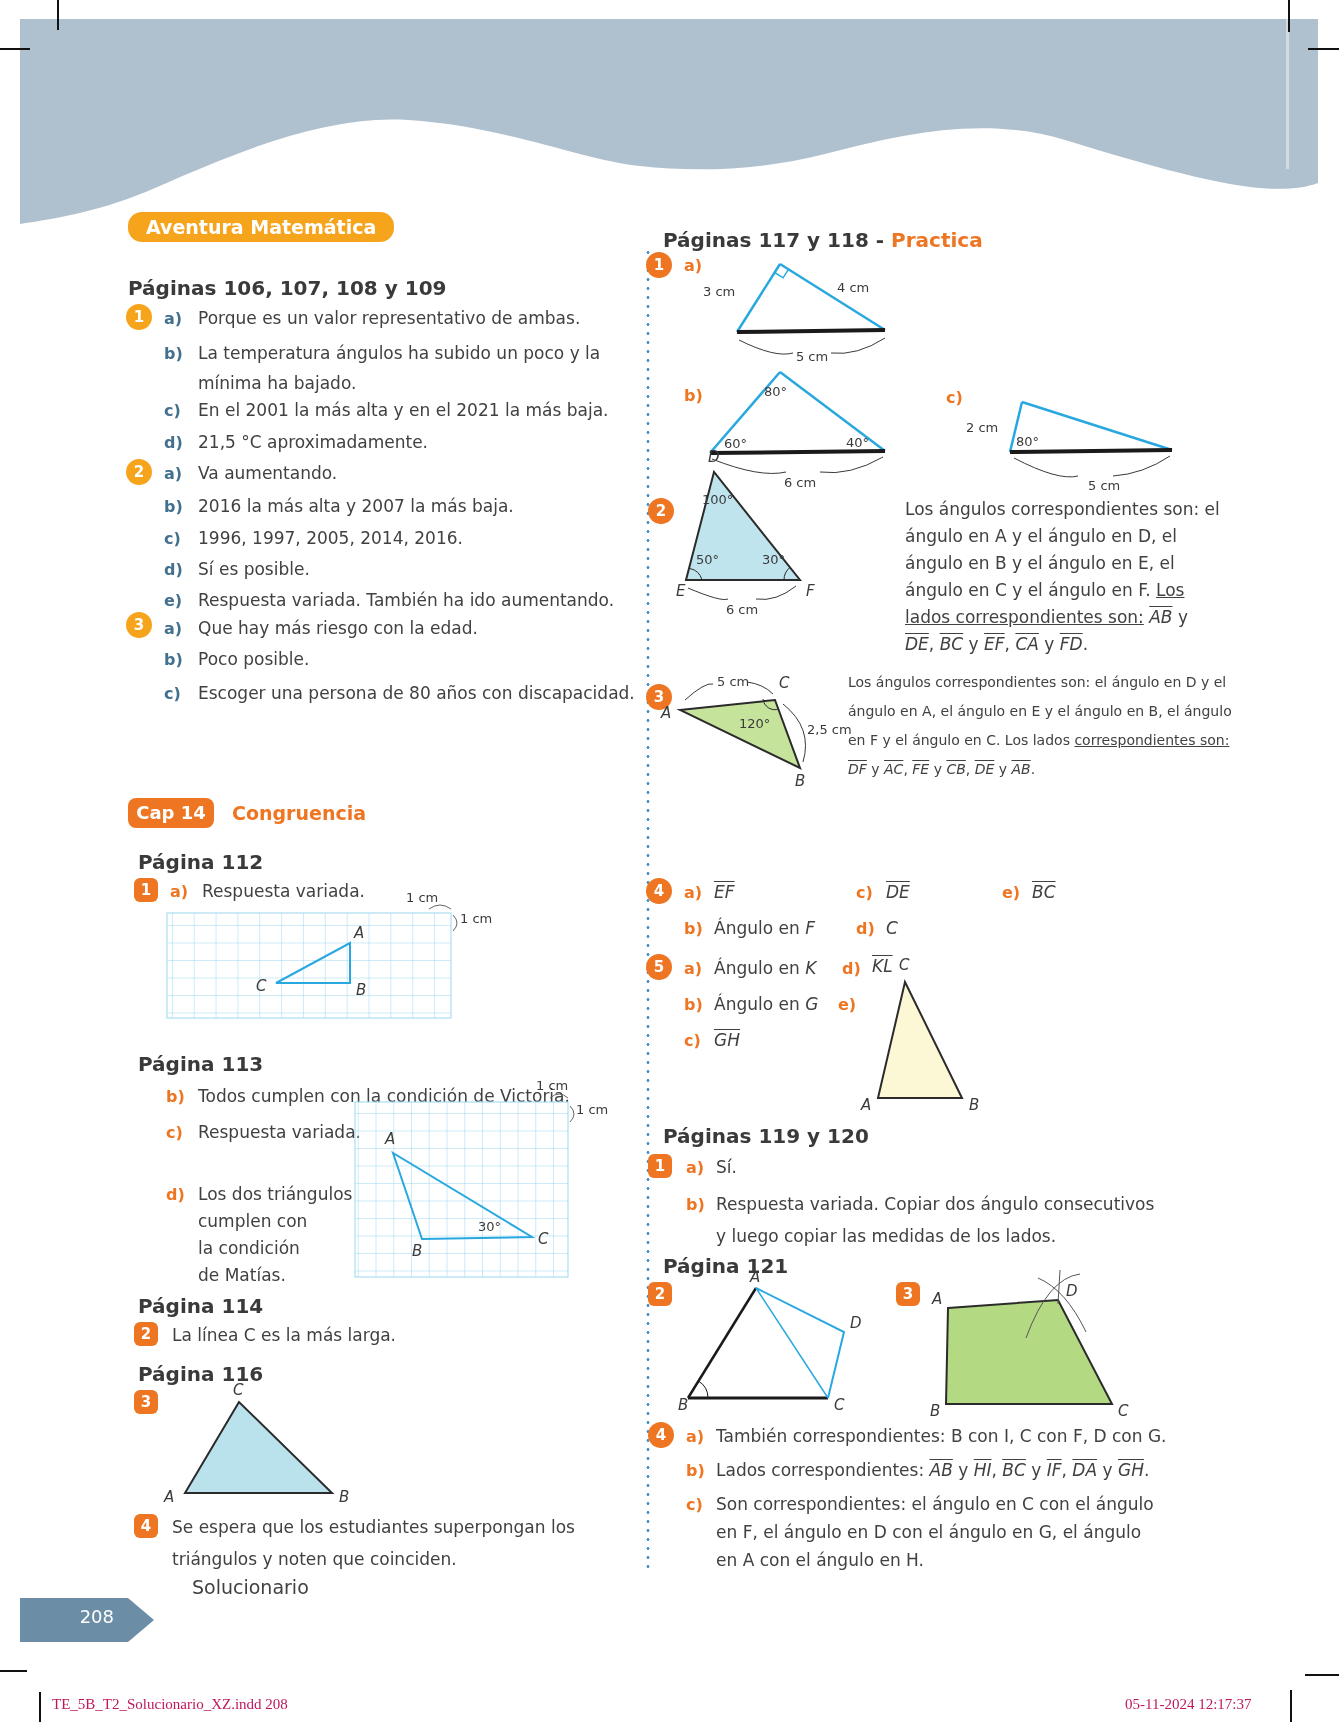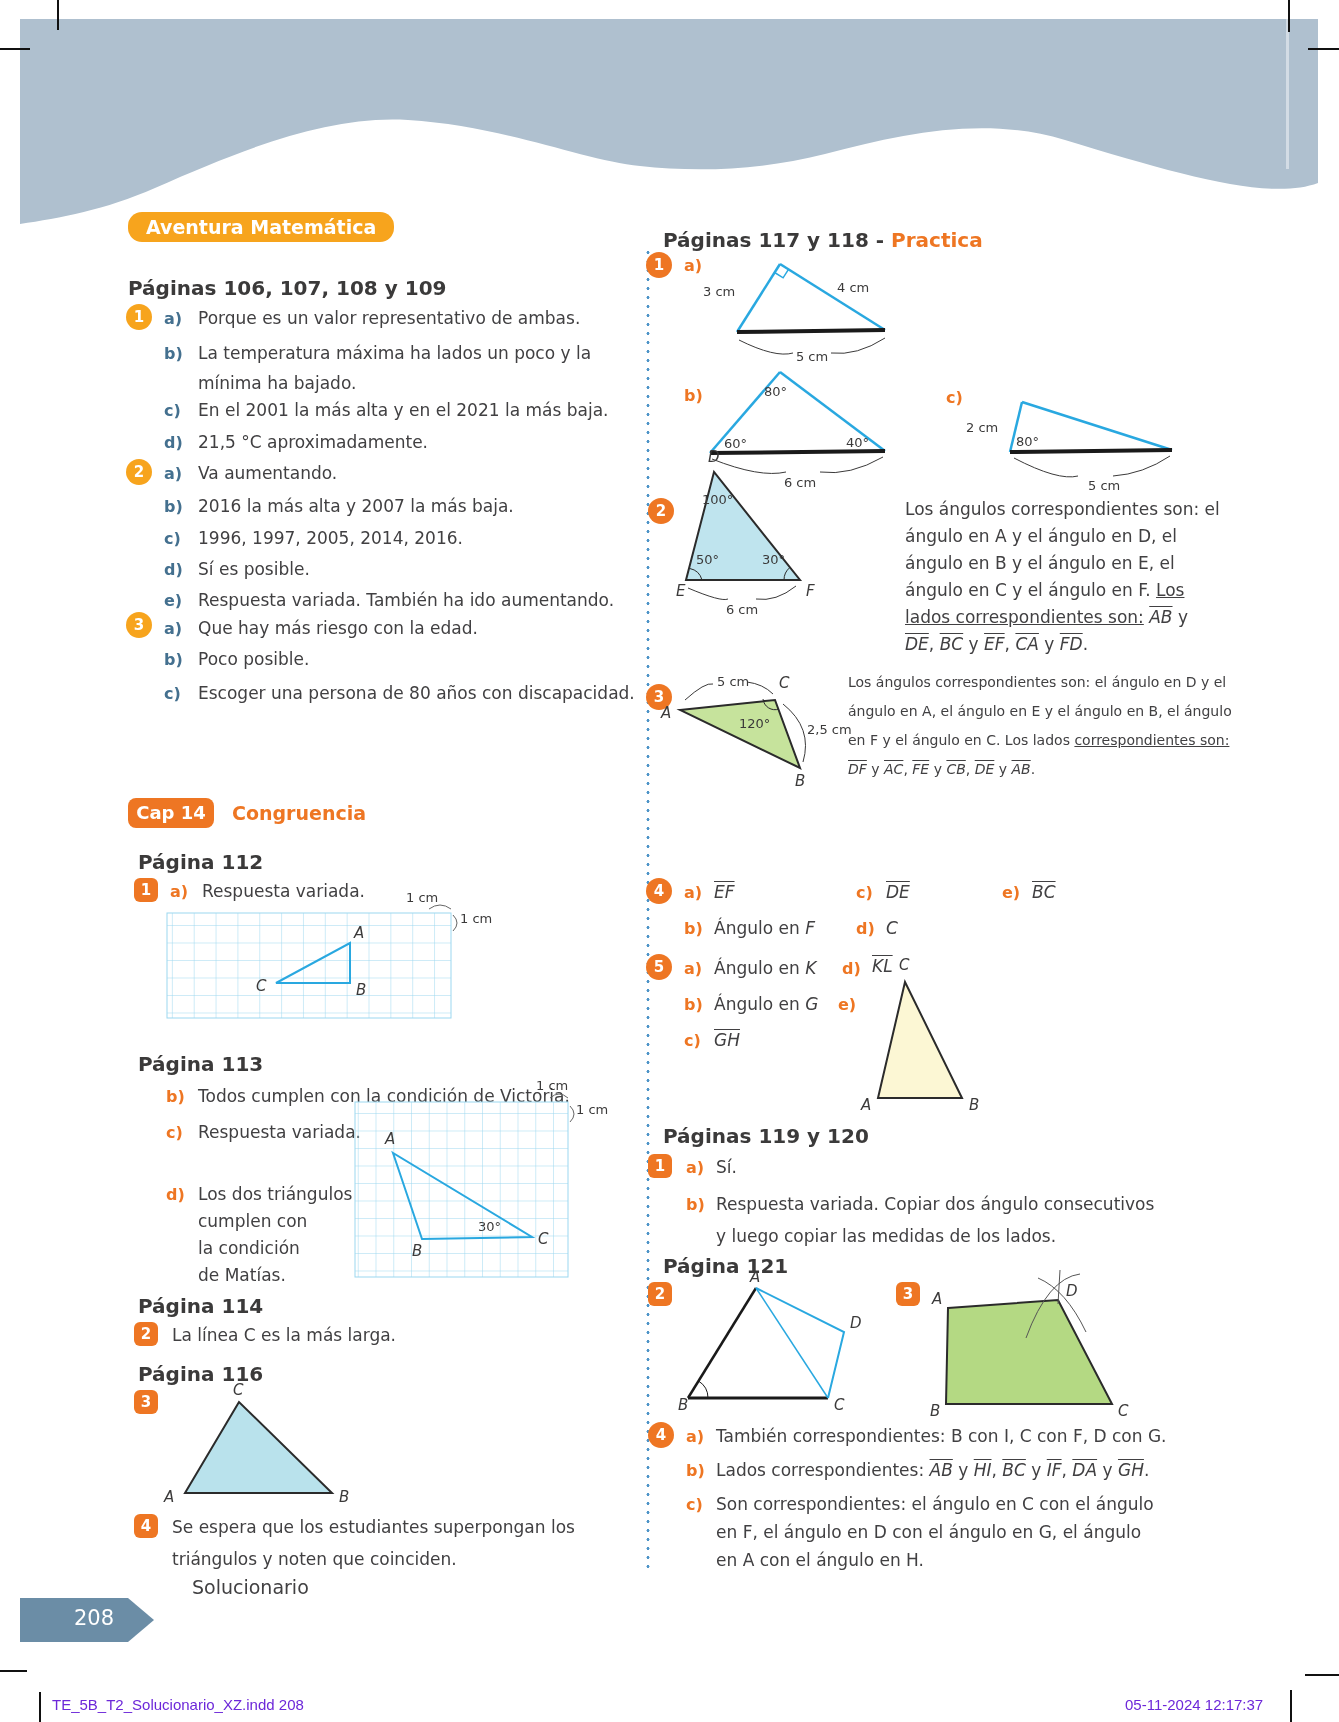--- a/index.html
+++ b/index.html
@@ -24,22 +24,22 @@
         border-radius:14px;padding:4px 18px;white-space:nowrap;}
   .banner{background:#ee7623;color:#fff;font-weight:bold;font-size:26px;
           border-radius:10px;text-align:center;line-height:42px;}
   .capb{background:#ee7623;color:#fff;font-weight:bold;font-size:18px;
         border-radius:8px;text-align:center;line-height:30px;}
   .dots{width:4px;background-image:radial-gradient(circle,#4d94c8 1.4px,rgba(0,0,0,0) 1.6px);
         background-size:4px 9px;background-repeat:repeat-y;}
   .crop{background:#111;}
   .tab{background:#6b8da6;clip-path:polygon(0 0,108px 0,134px 22px,108px 44px,0 100%);
        width:134px;height:44px;}
-  .tabnum{position:absolute;right:40px;top:8px;color:#fff;font-size:21px;}
-  .imprint{font-family:Liberation Sans, sans-serif;font-size:15px;color:#6d28d9;white-space:nowrap;}
+  .tabnum{position:absolute;right:40px;top:8px;color:#fff;font-size:18px;}
+  .imprint{font-family:Liberation Serif, serif;font-size:15px;color:#be185d;white-space:nowrap;}
   svg text{font-family:"DejaVu Sans",sans-serif;fill:#3b3a3a;}
   .vl{font-style:italic;font-size:15px;}
   .ml{font-size:13px;}
 </style>
 </head>
 <body>
 
 <div class="pg">
 
   <svg class="abs" style="left:0;top:0" width="1339" height="240">
@@ -58,21 +58,21 @@
 
   <div class="abs dots" style="left:646px;top:248px;height:1320px"></div>
 
   <div class="abs pill" style="left:128px;top:212px">Aventura Matemática</div>
   <div class="abs h" style="left:128px;top:276px">Páginas 106, 107, 108 y 109</div>
 
   <div class="abs nbc" style="left:126px;top:304px">1</div>
   <div class="abs lt bl" style="left:164px;top:309px">a)</div>
   <div class="abs t" style="left:198px;top:308px">Porque es un valor representativo de ambas.</div>
   <div class="abs lt bl" style="left:164px;top:344px">b)</div>
-  <div class="abs t" style="left:198px;top:343px">La temperatura máxima ha lados un poco y la</div>
+  <div class="abs t" style="left:198px;top:343px">La temperatura ángulos ha subido un poco y la</div>
   <div class="abs t" style="left:198px;top:373px">mínima ha bajado.</div>
   <div class="abs lt bl" style="left:164px;top:401px">c)</div>
   <div class="abs t" style="left:198px;top:400px">En el 2001 la más alta y en el 2021 la más baja.</div>
   <div class="abs lt bl" style="left:164px;top:433px">d)</div>
   <div class="abs t" style="left:198px;top:432px">21,5 °C aproximadamente.</div>
 
   <div class="abs nbc" style="left:126px;top:459px">2</div>
   <div class="abs lt bl" style="left:164px;top:464px">a)</div>
   <div class="abs t" style="left:198px;top:463px">Va aumentando.</div>
   <div class="abs lt bl" style="left:164px;top:497px">b)</div>

